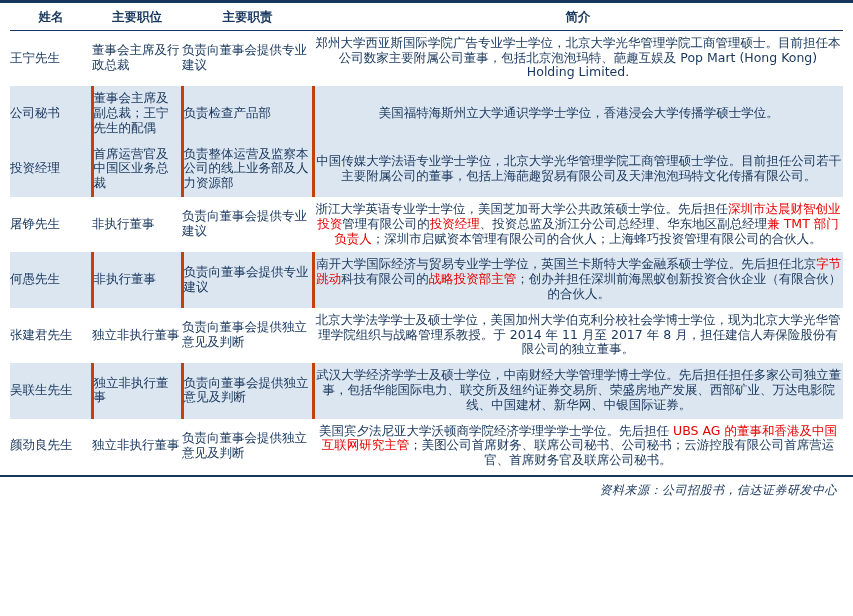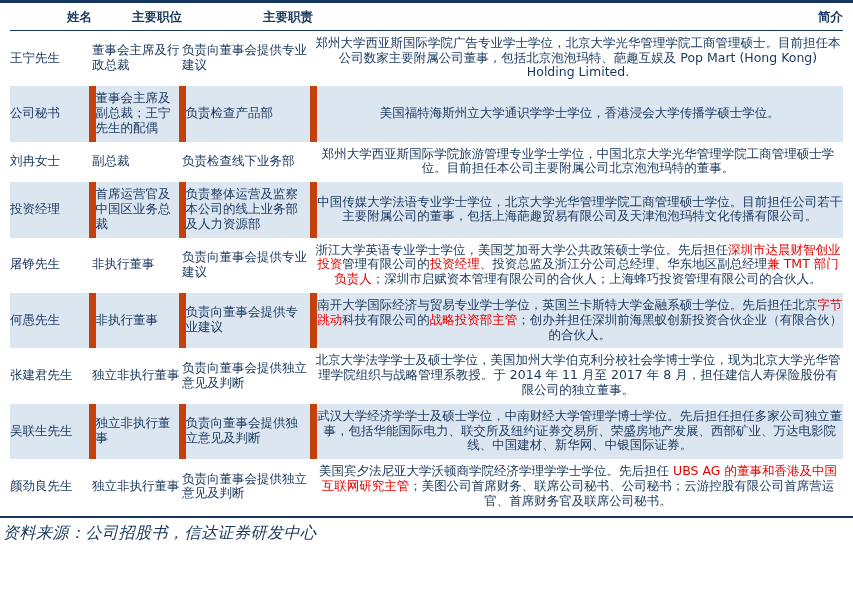--- a/index.html
+++ b/index.html
@@ -22,39 +22,39 @@
   table.mgmt{
     border-collapse:collapse;table-layout:fixed;
     margin-left:10px;width:833px;
     font-size:12.5px;line-height:14.8px;
   }
   table.mgmt col.c1{width:82px;}
   table.mgmt col.c2{width:90px;}
   table.mgmt col.c3{width:131px;}
   table.mgmt col.c4{width:530px;}
   table.mgmt th{
-    text-align:right;font-weight:bold;vertical-align:middle;
+    text-align:center;font-weight:bold;vertical-align:middle;
     padding:7px 0 5px 0;font-size:12.5px;
     border-bottom:1.5px solid var(--navy);
   }
   table.mgmt td{
     vertical-align:middle;
     padding:5px 0 6px 0;
   }
   th.h1,td.name{padding-left:30px;padding-right:4px;}
   th.h2,td.pos{padding-left:4px;padding-right:8px;}
   th.h3,td.duty{padding-left:6px;padding-right:10px;}
   th.h4,td.bio{padding-left:8px;padding-right:17px;text-align:center;}
   tr.shaded td{background:var(--shade);}
-  tr.shaded td + td{border-left:7px solid #c2410c;}
+  tr.shaded td + td{border-left:3px solid #c2410c;}
   td.bio span.red{color:var(--red);}
   .rule-bottom{height:2px;background:var(--navy);width:853px;margin-top:1px;}
   .source{
     margin:5px 16px 0 3px;
-    font-size:16px;font-style:italic;letter-spacing:.5px;
+    font-size:12px;font-style:italic;letter-spacing:.5px;text-align:right;
   }
 </style>
 </head>
 <body>
 
 <div class="page">
 
 
   <div class="rule-thick"></div>
 
@@ -78,26 +78,20 @@
     <td class="name">王宁先生</td>
     <td class="pos">董事会主席及行政总裁</td>
     <td class="duty">负责向董事会提供专业建议</td>
     <td class="bio"><span>郑州大学西亚斯国际学院广告专业学士学位，北京大学光华管理学院工商管理硕士。目前担任本公司数家主要附属公司董事，包括北京泡泡玛特、葩趣互娱及 Pop Mart (Hong Kong) Holding Limited.</span></td>
   </tr>
         <tr class="shaded">
     <td class="name">公司秘书</td>
     <td class="pos">董事会主席及副总裁；王宁先生的配偶</td>
     <td class="duty">负责检查产品部</td>
     <td class="bio"><span>美国福特海斯州立大学通识学学士学位，香港浸会大学传播学硕士学位。</span></td>
-  </tr>
-        <tr>
-    <td class="name">刘冉女士</td>
-    <td class="pos">副总裁</td>
-    <td class="duty">负责检查线下业务部</td>
-    <td class="bio"><span>郑州大学西亚斯国际学院旅游管理专业学士学位，中国北京大学光华管理学院工商管理硕士学位。目前担任本公司主要附属公司北京泡泡玛特的董事。</span></td>
   </tr>
         <tr class="shaded">
     <td class="name">投资经理</td>
     <td class="pos">首席运营官及中国区业务总裁</td>
     <td class="duty">负责整体运营及监察本公司的线上业务部及人力资源部</td>
     <td class="bio"><span>中国传媒大学法语专业学士学位，北京大学光华管理学院工商管理硕士学位。目前担任公司若干主要附属公司的董事，包括上海葩趣贸易有限公司及天津泡泡玛特文化传播有限公司。</span></td>
   </tr>
         <tr>
     <td class="name">屠铮先生</td>
     <td class="pos">非执行董事</td>

